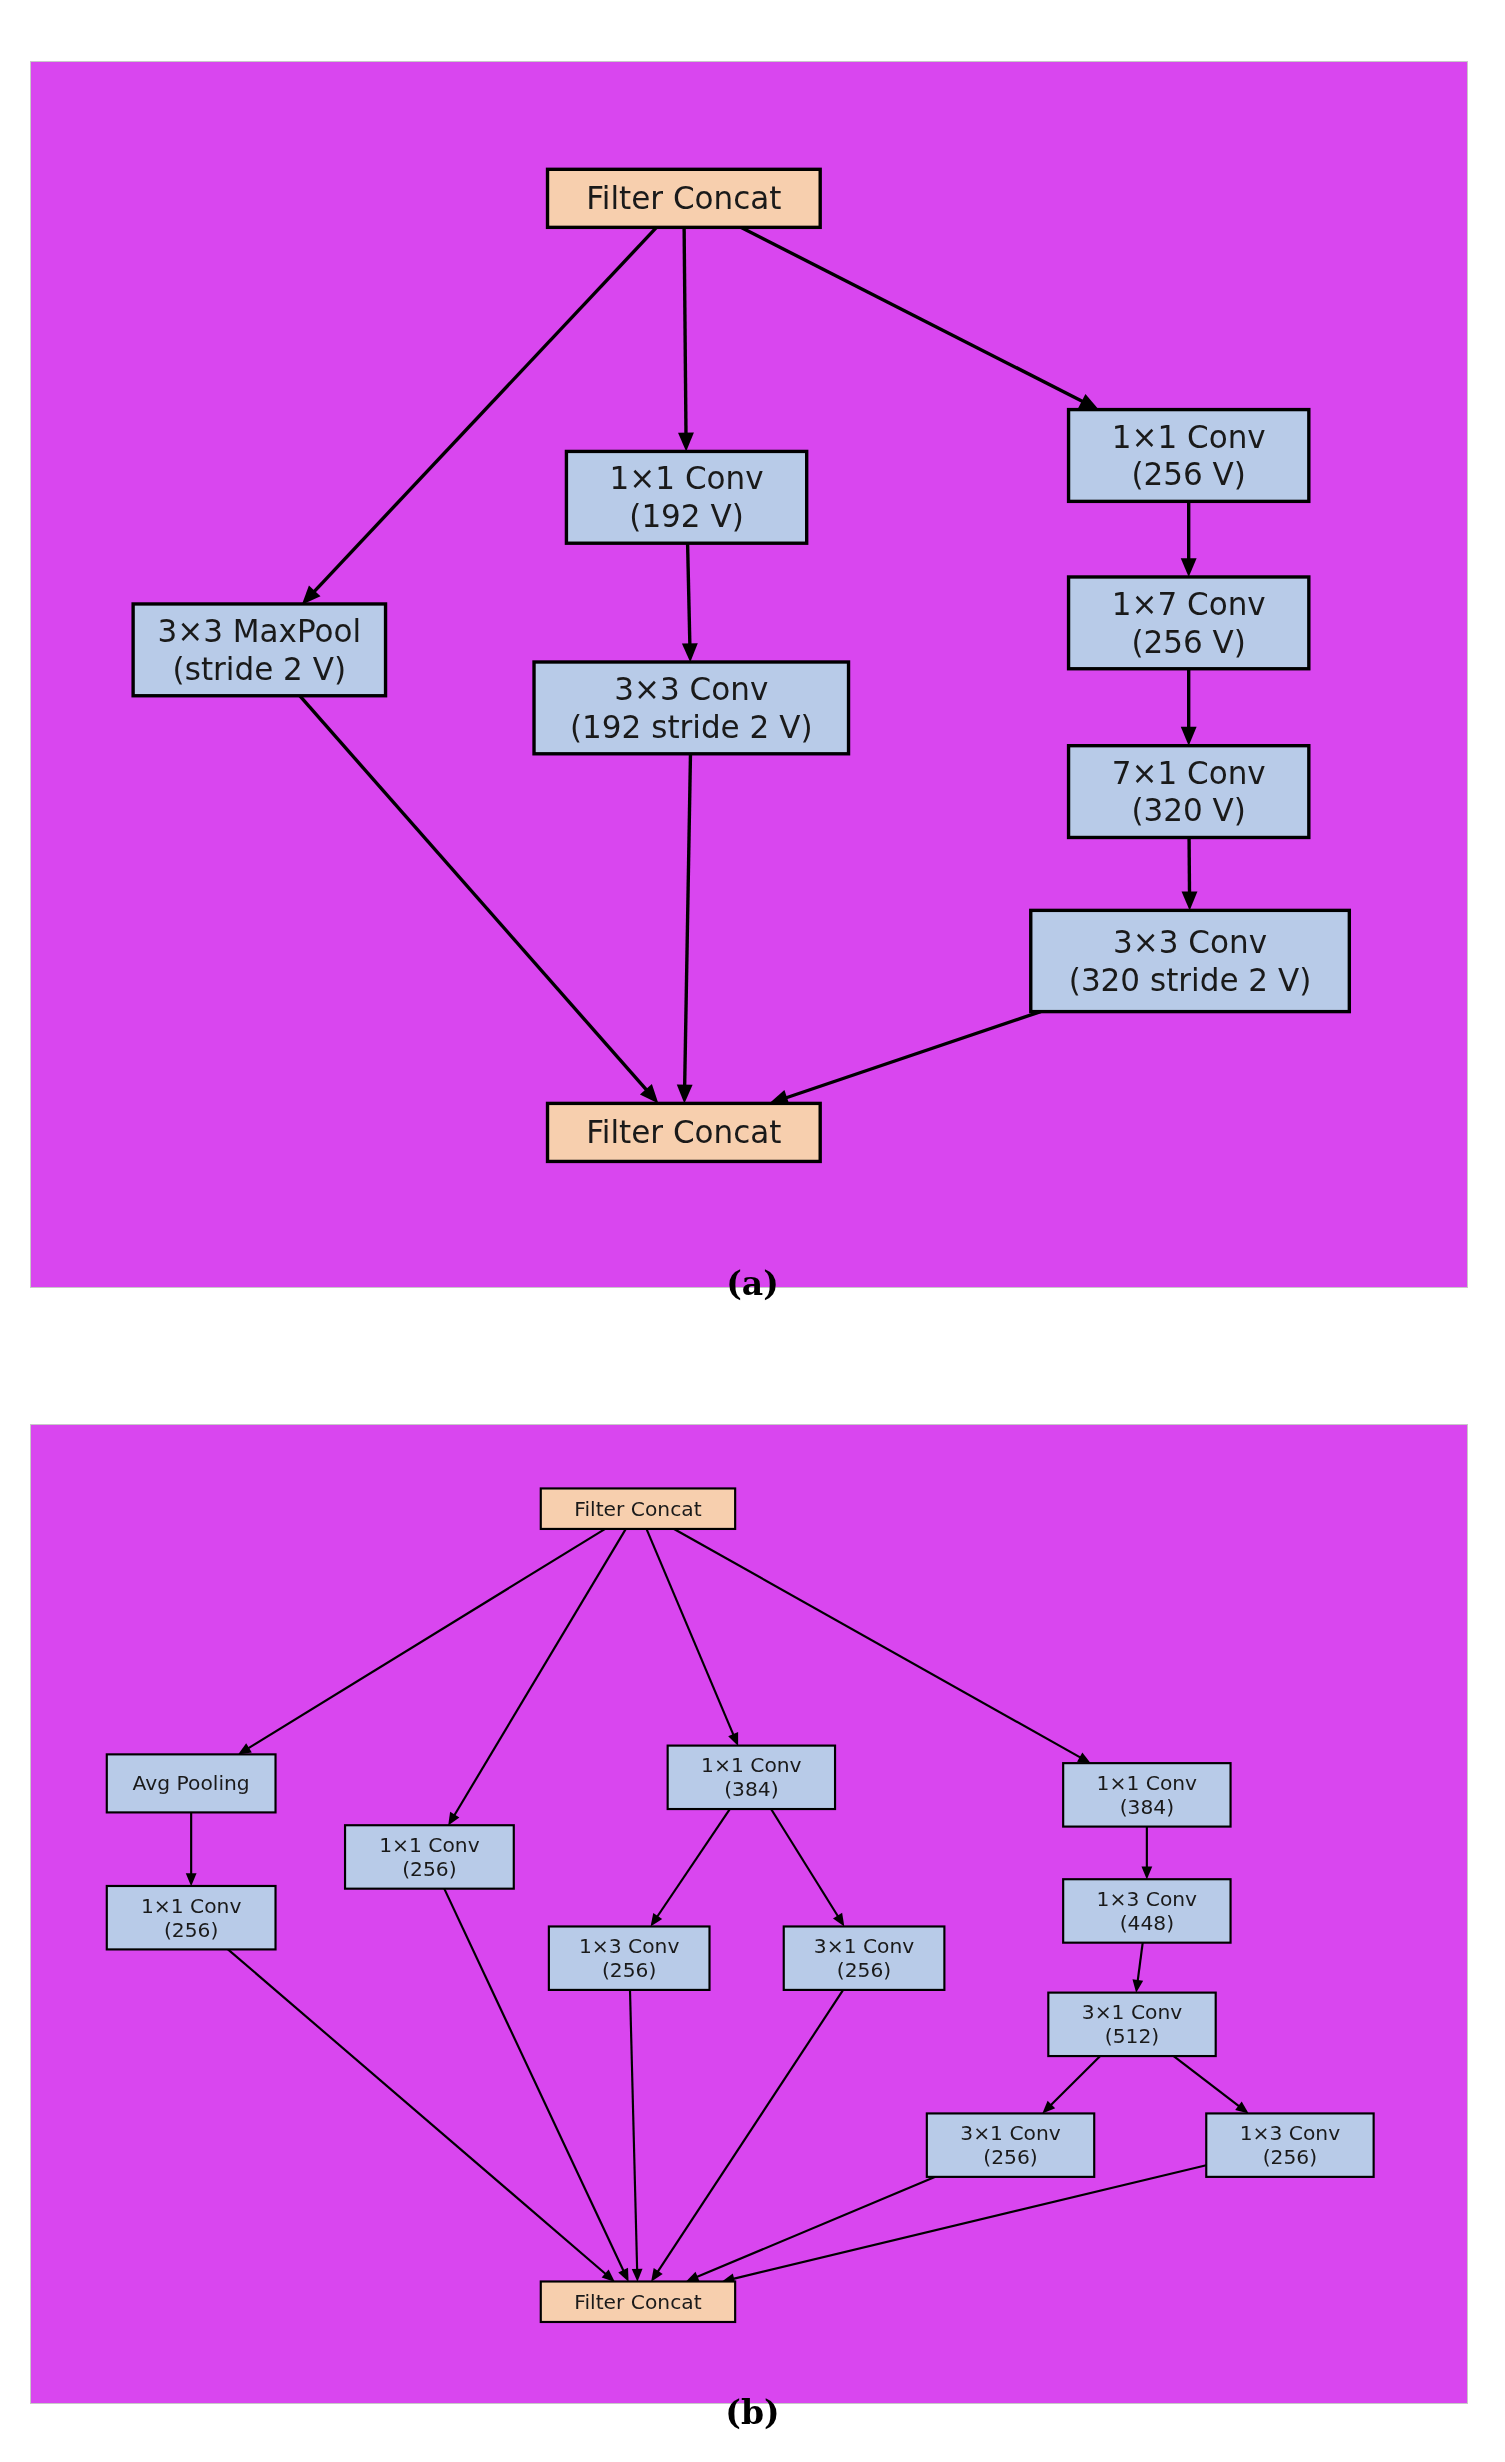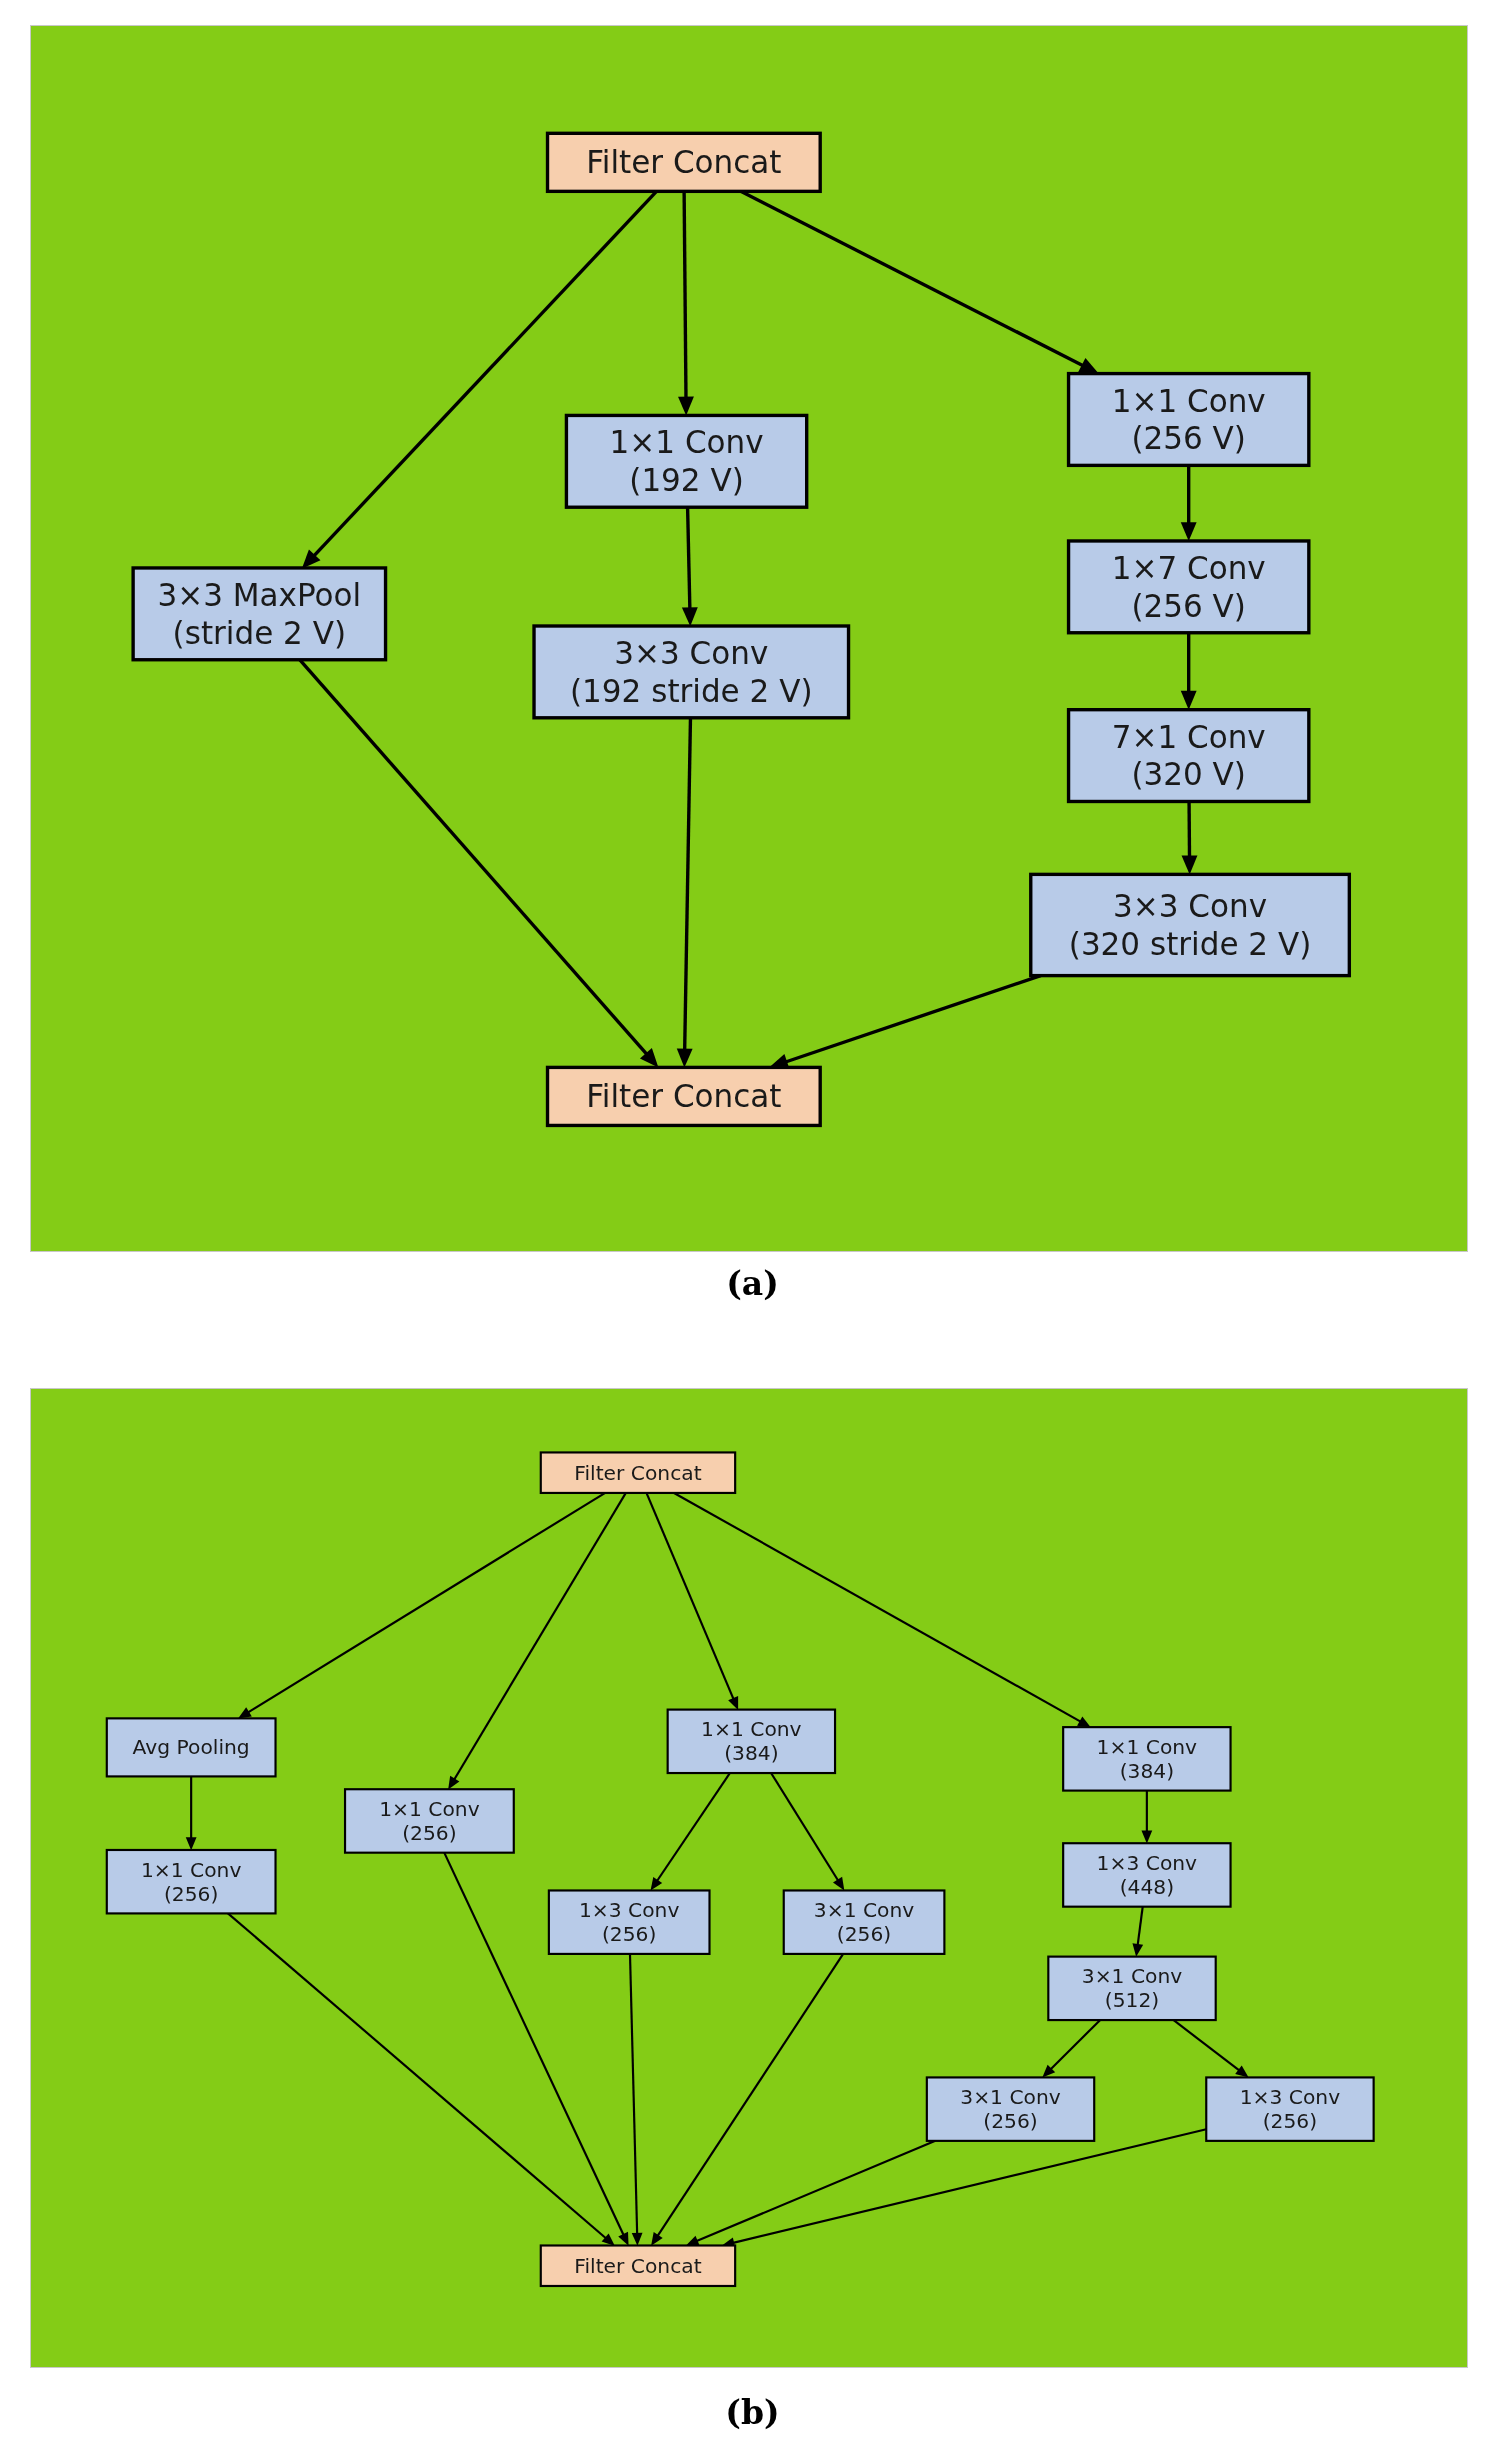--- a/index.html
+++ b/index.html
@@ -11,21 +11,22 @@
     width: 1505px;
     height: 2462px;
     font-family: "DejaVu Sans", sans-serif;
     position: relative;
     overflow: hidden;
   }
   .panel {
     position: absolute;
     box-sizing: border-box;
     border: 1.3px solid #c8c8c8;
-    background: #84cc16;
+    background: #d946ef;
+    margin-top: 36px;
   }
   #panel-a {
     left: 30px;
     top: 25px;
     width: 1438px;
     height: 1227px;
   }
   #panel-b {
     left: 30px;
     top: 1388px;

